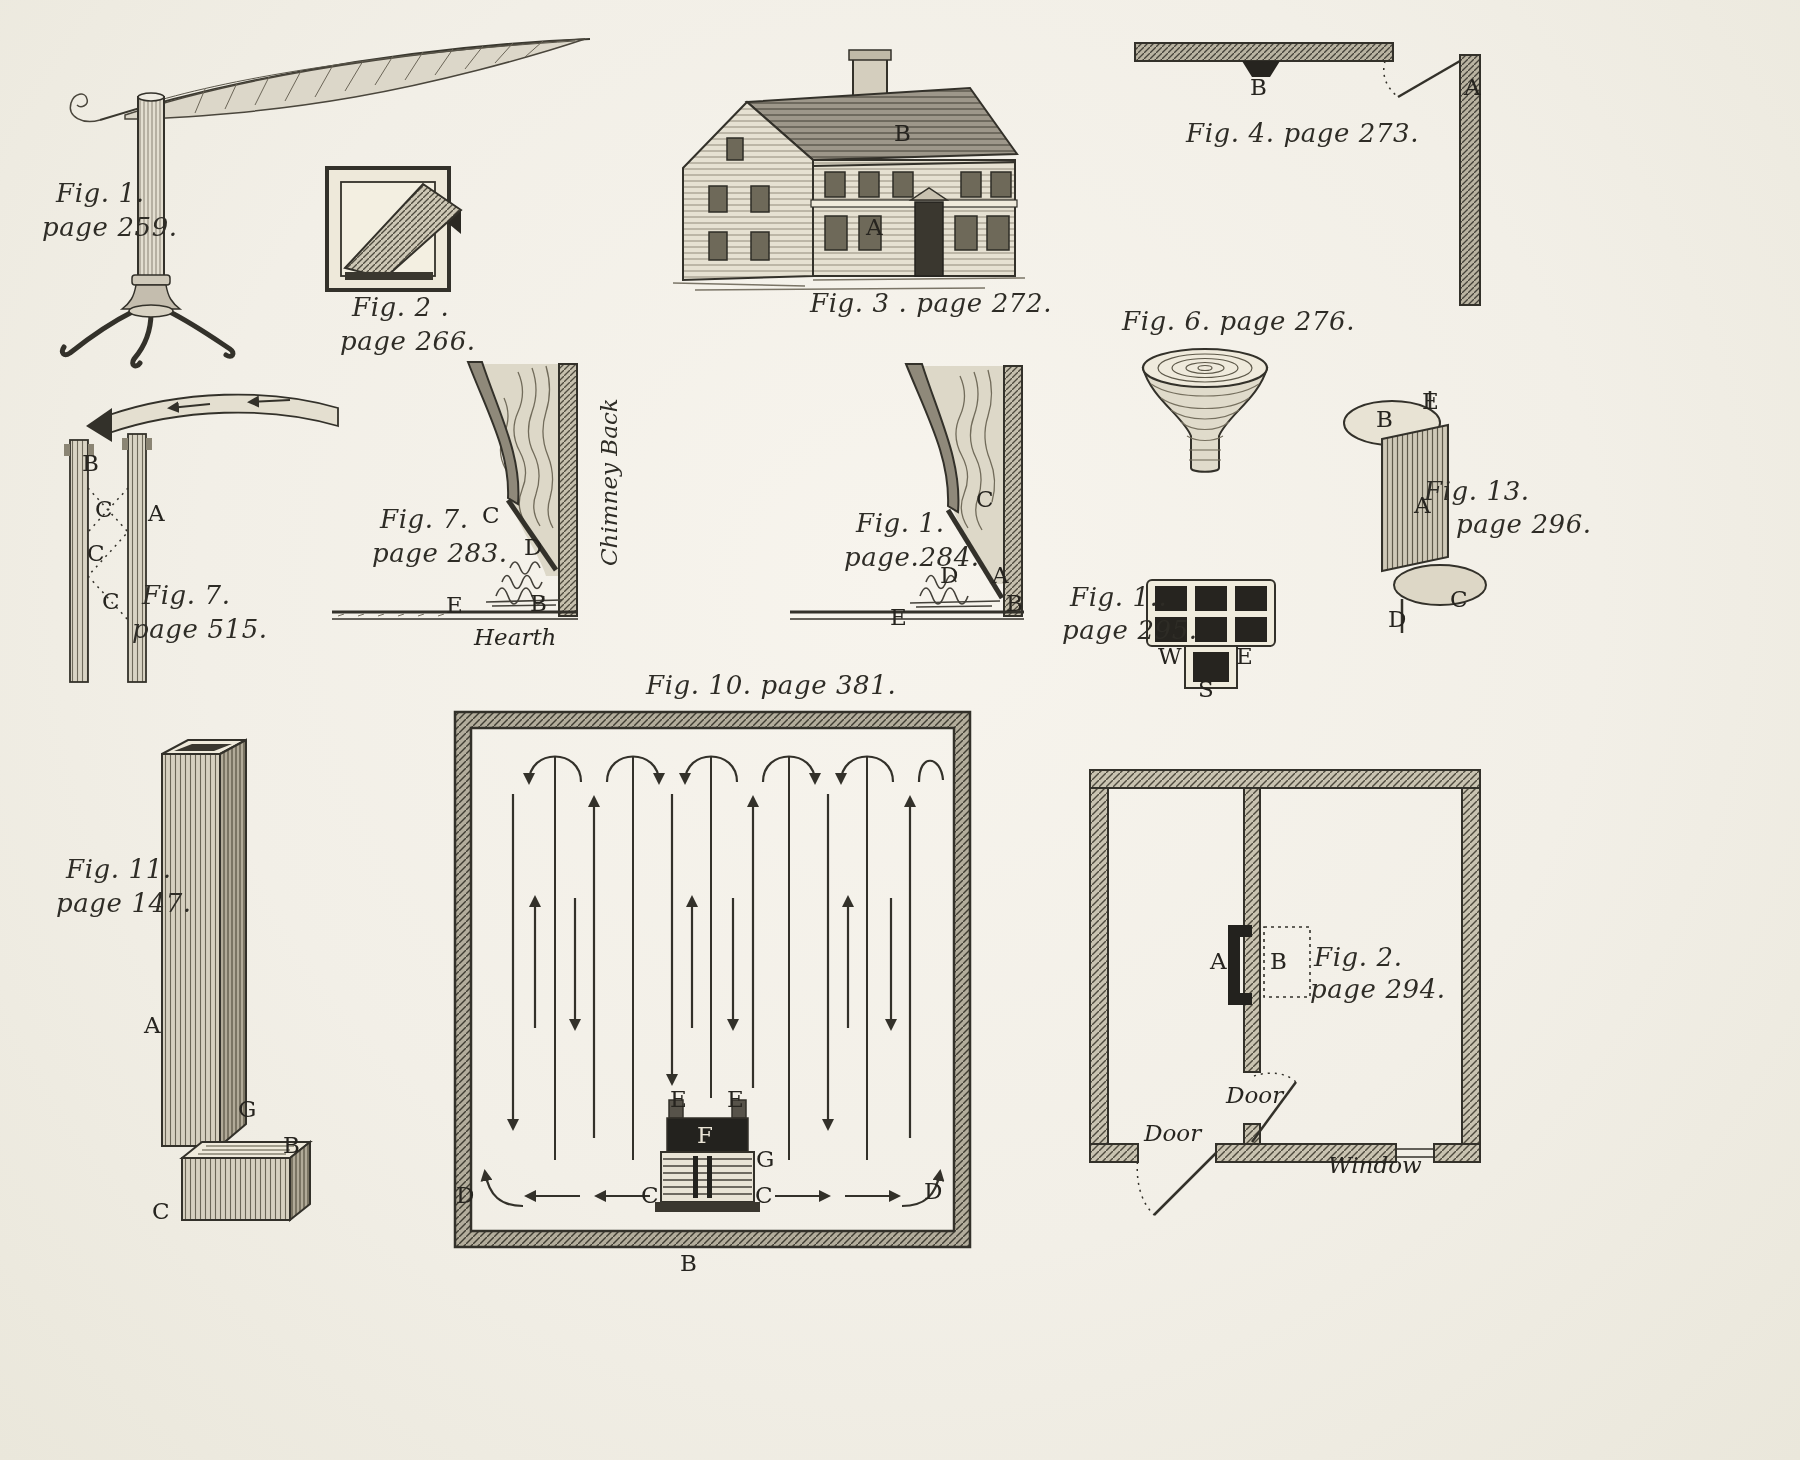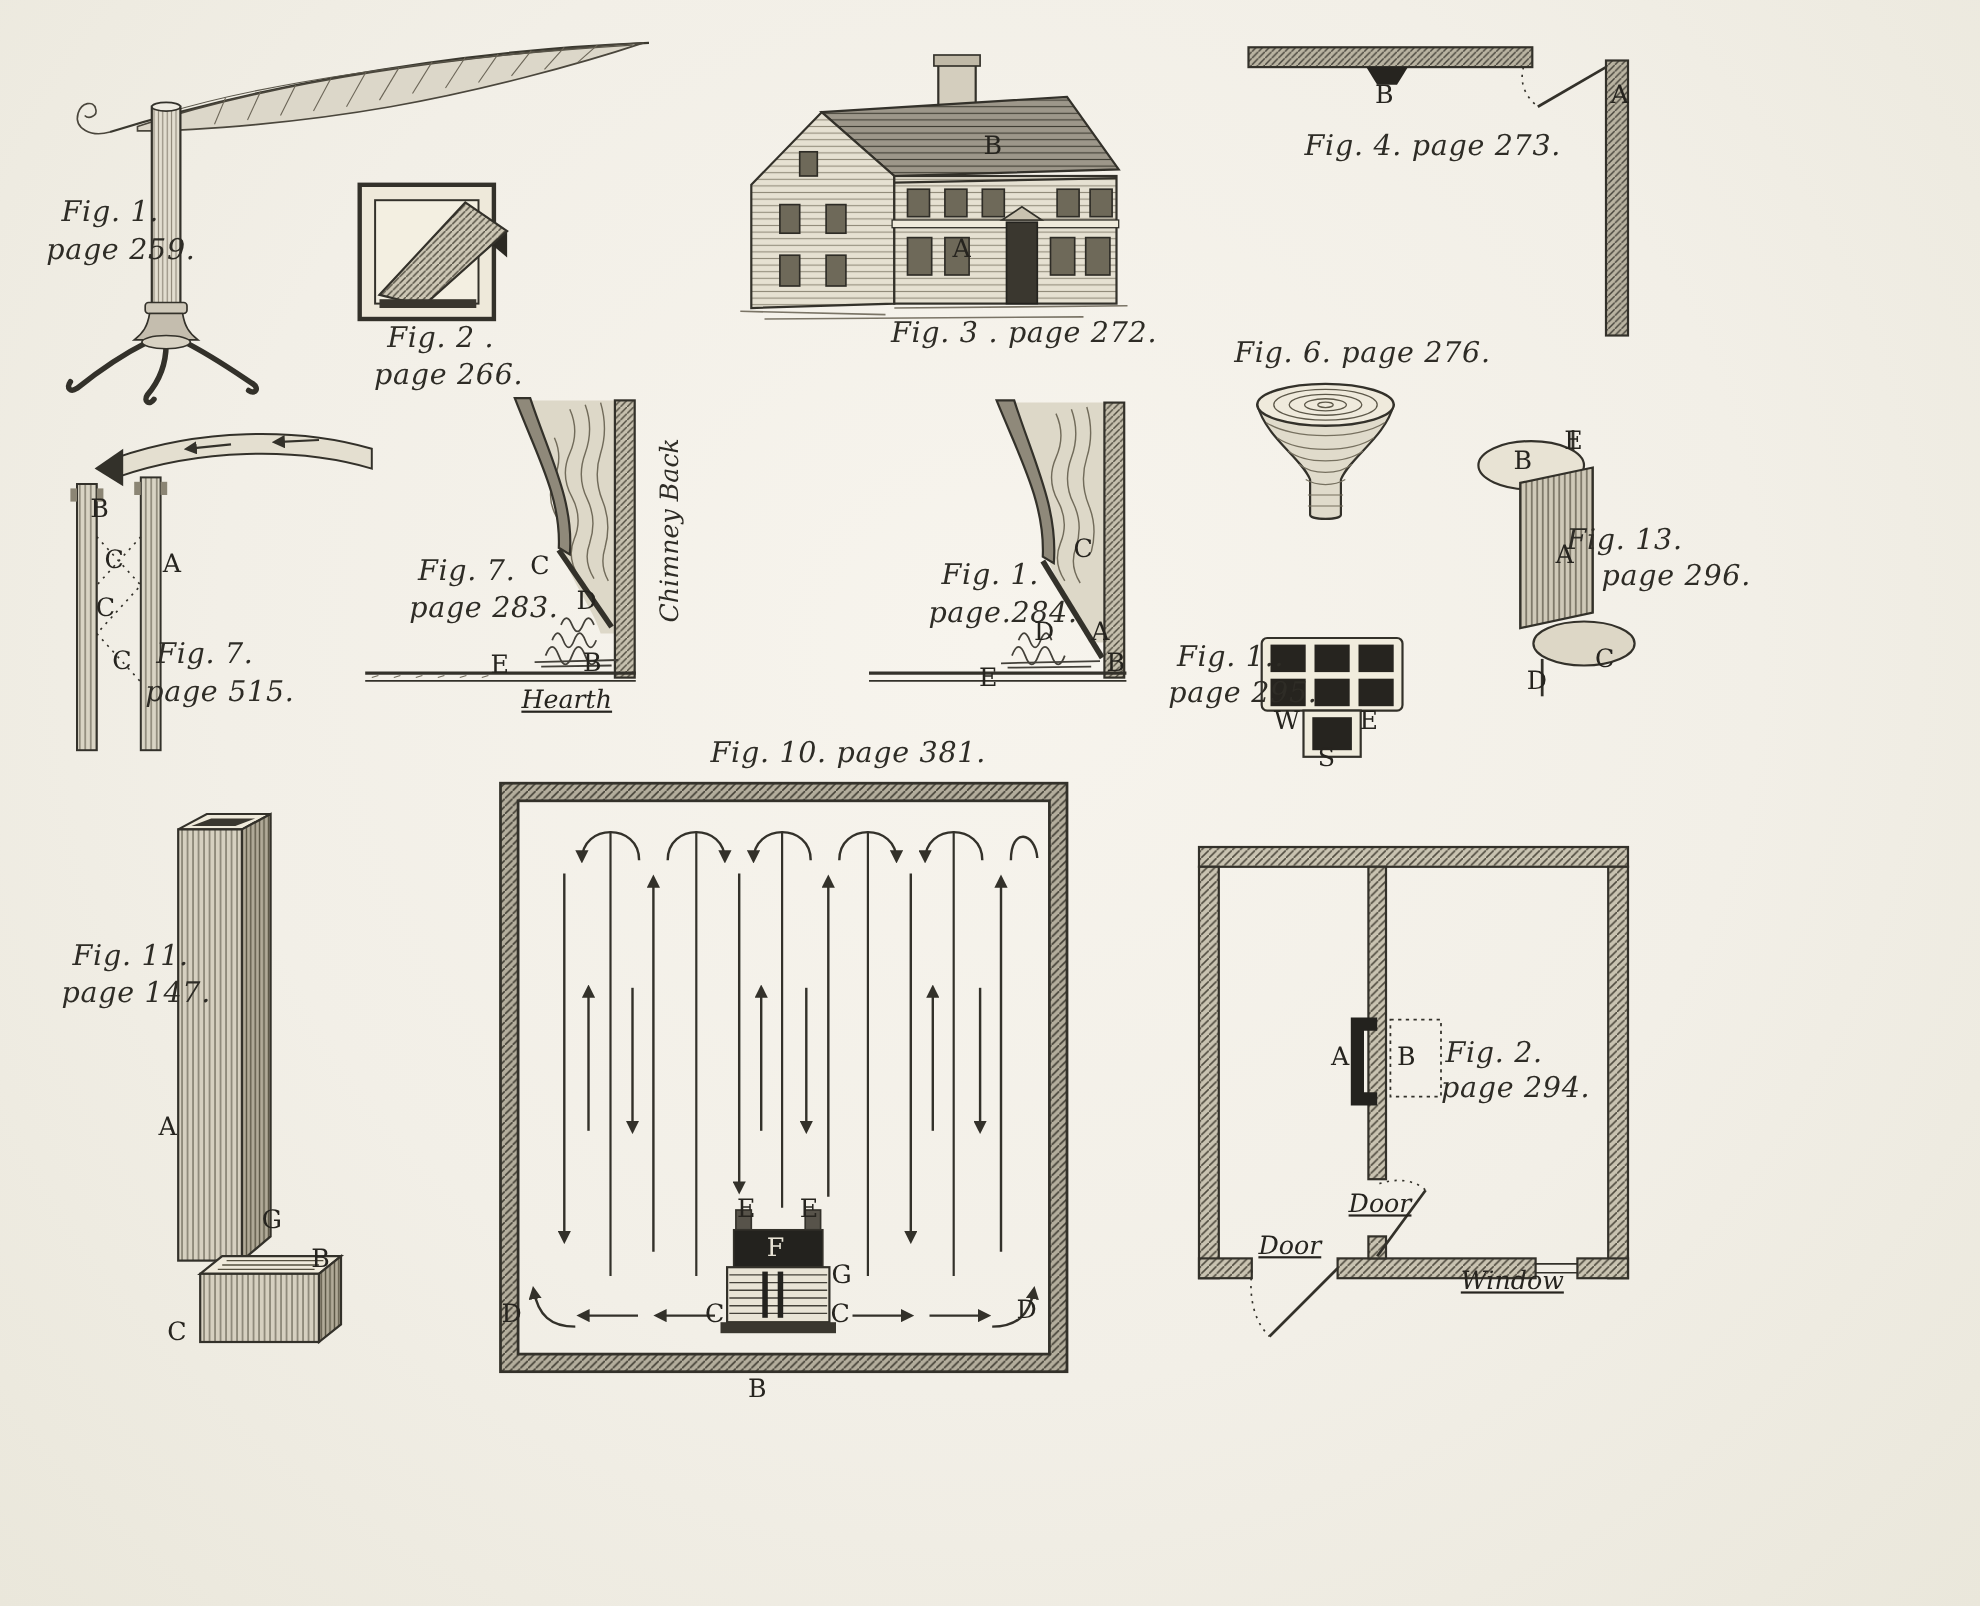--- a/index.html
+++ b/index.html
@@ -11,21 +11,21 @@
   }
   .fig { position:absolute; overflow:visible; }
   .cap {
     position:absolute; font-style:italic; font-size:26px; letter-spacing:0.6px;
     color:#2e2c26; white-space:nowrap; font-family:"DejaVu Serif", serif;
   }
   .lbl {
     position:absolute; font-size:23px; color:#26241f; white-space:nowrap;
     font-family:"DejaVu Serif", serif;
   }
-  .lbl.it { font-style:italic;text-decoration:underline; }
+  .lbl.it { font-style:italic; }
   .lbl.light { color:#e9e4d6; }
   .vlabel {
     position:absolute; font-style:italic; font-size:23px; white-space:nowrap;
     transform:rotate(-90deg); transform-origin:0 0; color:#2e2c26;
     font-family:"DejaVu Serif", serif;
   }
 </style>
 </head>
 <body>
 

